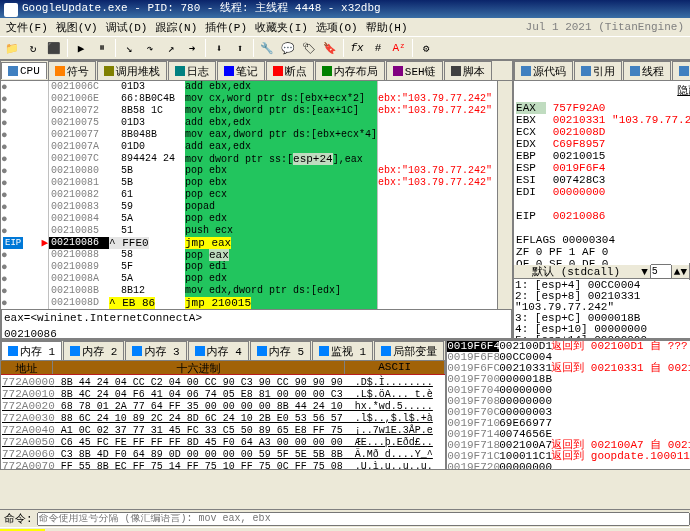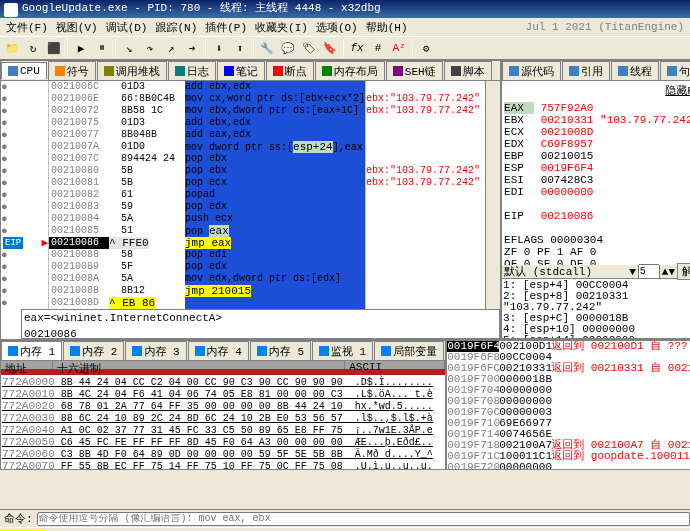--- a/index.html
+++ b/index.html
@@ -17,43 +17,43 @@
 .disasm-pane{flex:1;display:flex;flex-direction:column;border:1px solid #808080;background:#fff;}
 .right-col{width:215px;display:flex;flex-direction:column;border:1px solid #808080;background:#fff;}
 .tabstrip{background:#ECE9D8;height:20px;display:flex;align-items:center;border-bottom:1px solid #808080;overflow:hidden;}
 .tab{padding:2px 6px;border:1px solid #808080;border-bottom:none;background:#ECE9D8;margin-right:1px;display:flex;align-items:center;gap:2px;white-space:nowrap;}
 .tab.active{background:#fff;}
 .tabico{width:10px;height:10px;display:inline-block;}
 .disasm-body{flex:1;overflow:hidden;display:flex;}
 .gutter{width:48px;background:#fff;border-right:1px solid #C0C0C0;}
 .addrcol{width:60px;background:#fff;}
 .bytescol{width:76px;background:#fff;}
-.asmcol{flex:1;background:#1d4ed8;}
+.asmcol{flex:1;background:#22c55e;}
 .cmtcol{width:120px;background:#fff;border-left:1px solid #C0C0C0;}
 .row{height:12px;line-height:12px;white-space:pre;font-family:"Courier New",monospace;font-size:10px;}
 .addr{color:#808080;padding-left:2px;}
 .addr.hl{background:#000;color:#fff;}
 .bytes{color:#000;}
 .asm{color:#000;}
 .jmp{background:#FFFF00;}
 .reg-eax{background:#C0DCC0;}
 .cmt{color:#FF0000;}
 .eip-badge{background:#0078D7;color:#fff;font-size:9px;padding:0 2px;position:absolute;left:2px;}
 .reg-pane{flex:1;padding:2px;font-family:"Courier New",monospace;font-size:10px;line-height:12px;overflow:hidden;}
 .reg-pane .rn{color:#000;display:inline-block;width:30px;}
 .reg-pane .rv{color:#000;}
 .reg-pane .rv.red{color:#FF0000;}
 .reg-pane .hint{color:#FF0000;}
 .hidefpu{text-align:right;color:#000;text-decoration:underline;padding:2px;}
-.mid-row{height:30px;border:1px solid #808080;background:#fff;padding:2px;font-family:"Courier New",monospace;font-size:10px;margin-left:20px;}
+.mid-row{height:30px;border:1px solid #808080;background:#fff;padding:2px;font-family:"Courier New",monospace;font-size:10px;}
 .bot-row{display:flex;height:130px;}
 .dump-pane{flex:1;border:1px solid #808080;background:#fff;display:flex;flex-direction:column;}
 .stack-pane{width:250px;border:1px solid #808080;background:#fff;display:flex;flex-direction:column;}
 .dump-body{flex:1;overflow:hidden;font-family:"Courier New",monospace;font-size:9px;line-height:11px;padding:1px;text-decoration:underline;}
-.dump-hdr{background:#a3a3a3;height:14px;border-bottom:6px solid #b91c1c;font-size:10px;display:flex;}
+.dump-hdr{background:#a16207;height:14px;border-bottom:1px solid #b91c1c;font-size:10px;display:flex;text-align:center;}
 .dump-hdr span{border-right:1px solid #808080;padding:0 4px;}
 .stack-body{flex:1;overflow:hidden;font-family:"Courier New",monospace;font-size:9px;line-height:11px;}
 .stack-row{display:flex;white-space:pre;}
 .stack-addr{width:52px;color:#808080;}
 .stack-addr.hl{background:#000;color:#fff;}
 .stack-val{width:52px;}
 .stack-cmt{color:#FF0000;flex:1;}
 .locals-pane{height:60px;border-bottom:1px solid #808080;font-family:"Courier New",monospace;font-size:9px;line-height:11px;padding:1px;overflow:hidden;}
 .locals-hdr{background:#ECE9D8;height:14px;display:flex;align-items:center;border-bottom:1px solid #808080;font-size:10px;}
 .locals-hdr input{width:22px;font-size:10px;}
@@ -193,30 +193,31 @@
             <div class="row bytes">  5F</div>
             <div class="row bytes">  5A</div>
             <div class="row bytes">  8B12</div>
             <div class="row bytes"><span style="background:#FFFF00">^ EB 86</span></div>
           </div>
         <div class="asmcol" id="asms">
             <div class="row asm">add ebx,edx</div>
             <div class="row asm">mov cx,word ptr ds:[ebx+ecx*2]</div>
             <div class="row asm">mov ebx,dword ptr ds:[eax+1C]</div>
             <div class="row asm">add ebx,edx</div>
+            <div class="row asm">mov eax,dword ptr ds:[ebx+ecx*4]</div>
             <div class="row asm">add eax,edx</div>
             <div class="row asm">mov dword ptr ss:[<span style="background:#C0DCC0">esp+24</span>],eax</div>
             <div class="row asm">pop ebx</div>
             <div class="row asm">pop ebx</div>
             <div class="row asm">pop ecx</div>
             <div class="row asm">popad</div>
             <div class="row asm">pop edx</div>
             <div class="row asm">push ecx</div>
+            <div class="row asm"><span class="jmp">jmp eax</span></div>
             <div class="row asm">pop <span class="reg-eax">eax</span></div>
-            <div class="row asm"><span class="jmp">jmp eax</span></div>
             <div class="row asm">pop edi</div>
             <div class="row asm">pop edx</div>
             <div class="row asm">mov edx,dword ptr ds:[edx]</div>
             <div class="row asm"><span class="jmp">jmp 210015</span></div>
           </div>
         <div class="cmtcol" id="cmts">
             <div class="row cmt"></div>
             <div class="row cmt">ebx:"103.79.77.242"</div>
             <div class="row cmt">ebx:"103.79.77.242"</div>
             <div class="row cmt"></div>
@@ -247,21 +248,21 @@
     <div class="right-col">
       <div class="tabstrip" id="right-tabs">
           <div class="tab"><span class="tabico" style="background:#4080C0"></span>源代码</div>
           <div class="tab"><span class="tabico" style="background:#4080C0"></span>引用</div>
           <div class="tab"><span class="tabico" style="background:#4080C0"></span>线程</div>
           <div class="tab"><span class="tabico" style="background:#4080C0"></span>句柄</div>
         </div>
       <div class="hidefpu">隐藏FPU</div>
       <div class="reg-pane" id="regs"><div><span class="rn" style="background:#C0DCC0">EAX</span> <span class="rv red">757F92A0</span>   <span class="hint"><wininet.internetconnecta></wininet.internetconnecta></span></div><div><span class="rn" style="">EBX</span> <span class="rv red">00210331</span>   <span class="hint">"103.79.77.242"</span></div><div><span class="rn" style="">ECX</span> <span class="rv red">0021008D</span></div><div><span class="rn" style="">EDX</span> <span class="rv red">C69F8957</span></div><div><span class="rn" style="">EBP</span> <span class="rv">00210015</span></div><div><span class="rn" style="">ESP</span> <span class="rv red">0019F6F4</span></div><div><span class="rn" style="">ESI</span> <span class="rv">007428C3</span></div><div><span class="rn" style="">EDI</span> <span class="rv red">00000000</span></div><div><span class="rn" style=""></span> <span class="rv"></span></div><div><span class="rn" style="">EIP</span> <span class="rv red">00210086</span></div><br><div>EFLAGS   00000304</div><div>ZF 0  PF 1  AF 0</div><div>OF 0  SF 0  DF 0</div><br><br><br></div>
       <div class="locals-hdr">
-        <span style="flex:1;padding-left:2px">默认 (stdcall)</span>
+        <span style="flex:1;padding-left:18px">默认 (stdcall)</span>
         <span style="padding:0 2px">▼</span>
         <input value="5" style="">
         <span style="padding:0 2px">▲▼</span>
         <span style="border:1px solid #808080;padding:0 4px;background:#ECE9D8">解锁</span>
       </div>
       <div class="locals-pane" id="locals">
           <div>1: [esp+4] 00CC0004</div>
           <div>2: [esp+8] 00210331 "103.79.77.242"</div>
           <div>3: [esp+C] 0000018B</div>
           <div>4: [esp+10] 00000000</div>

